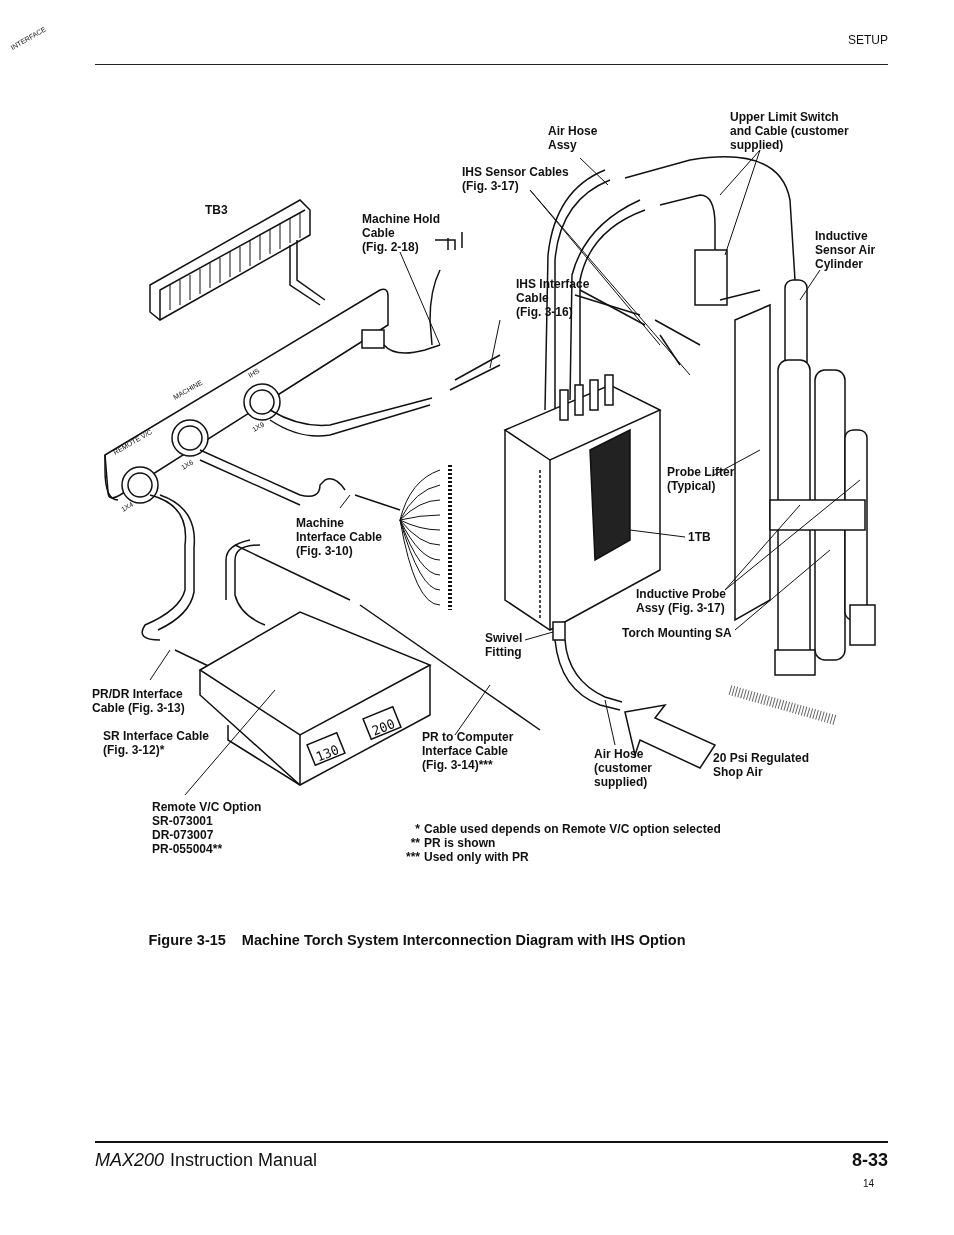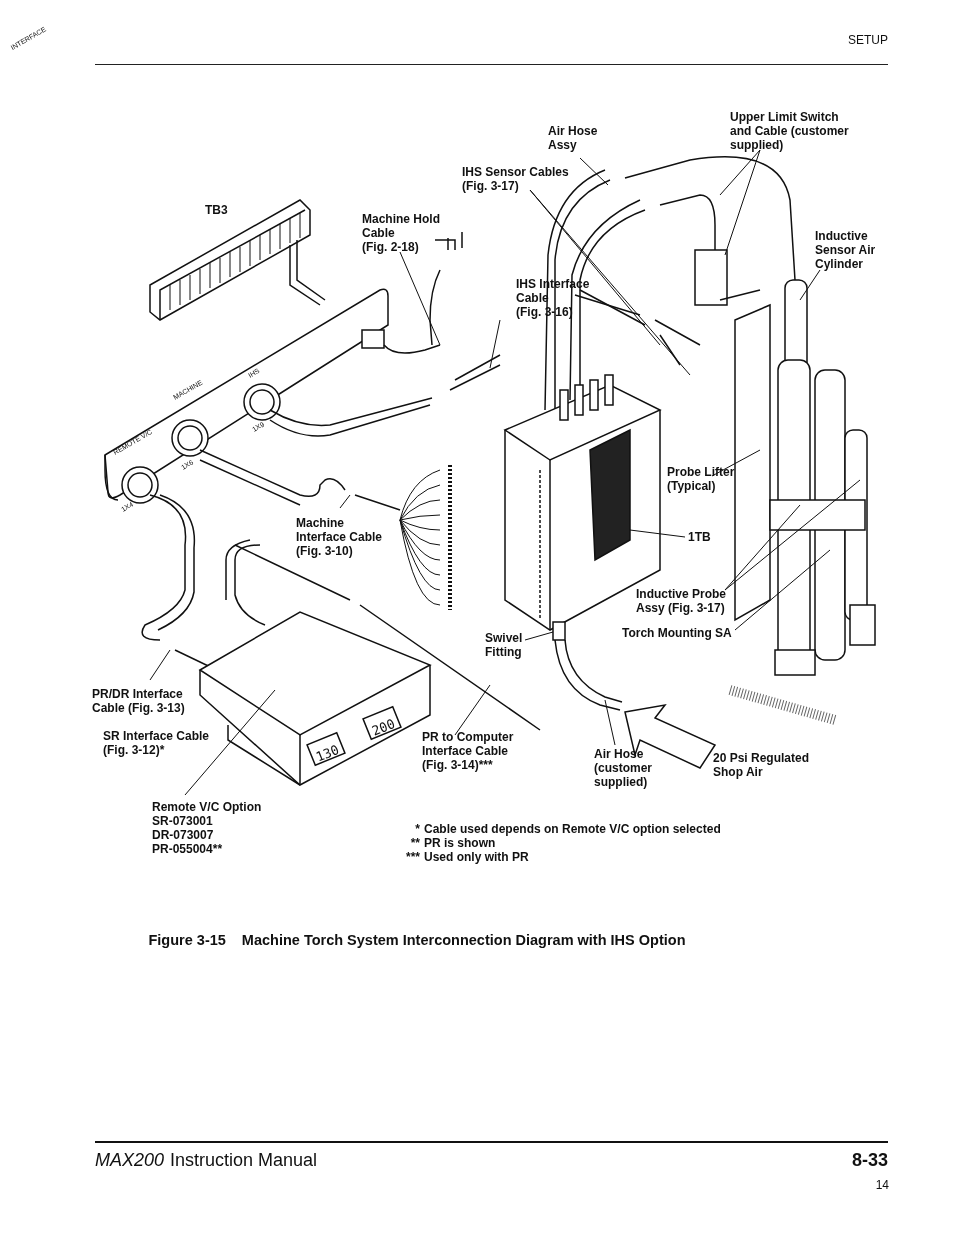--- a/index.html
+++ b/index.html
@@ -6,21 +6,21 @@
   body { width:954px; height:1235px; position:relative; overflow:hidden; font-family:"Liberation Sans", sans-serif; color:#111; }
   .hdr-title { position:absolute; right:66px; top:33px; font-weight:normal; font-size:12px; }
   .hdr-rule { position:absolute; left:95px; right:66px; top:64px; border-top:1px solid #222; }
   .lbl { position:absolute; font-size:12px; font-weight:bold; line-height:14px; white-space:pre; }
   .caption { position:absolute; left:0; width:834px; top:932px; text-align:center; font-weight:bold; font-size:14.5px; }
   .caption span + span { margin-left:16px; }
   .foot-rule { position:absolute; left:95px; right:66px; top:1141px; border-top:2px solid #111; }
   .foot-left { position:absolute; left:95px; top:1150px; font-size:18px; }
   .foot-left b { font-style:italic; font-weight:normal; margin-right:6px; }
   .foot-right { position:absolute; right:66px; top:1150px; font-size:18px; font-weight:bold; }
-  .page-num { position:absolute; right:65px; top:1178px; font-size:12px; }
+  .page-num { position:absolute; right:80px; top:1178px; font-size:10px; }
   svg#diagram { position:absolute; left:0; top:0; }
   .notes { position:absolute; left:398px; top:822px; font-size:12px; font-weight:bold; line-height:14px; }
   .notes .row { display:flex; }
   .notes .mark { width:22px; text-align:right; margin-right:4px; }
 </style>
 </head>
 <body>
 
 <div class="hdr-title">SETUP</div>
 <div class="hdr-rule"></div>

